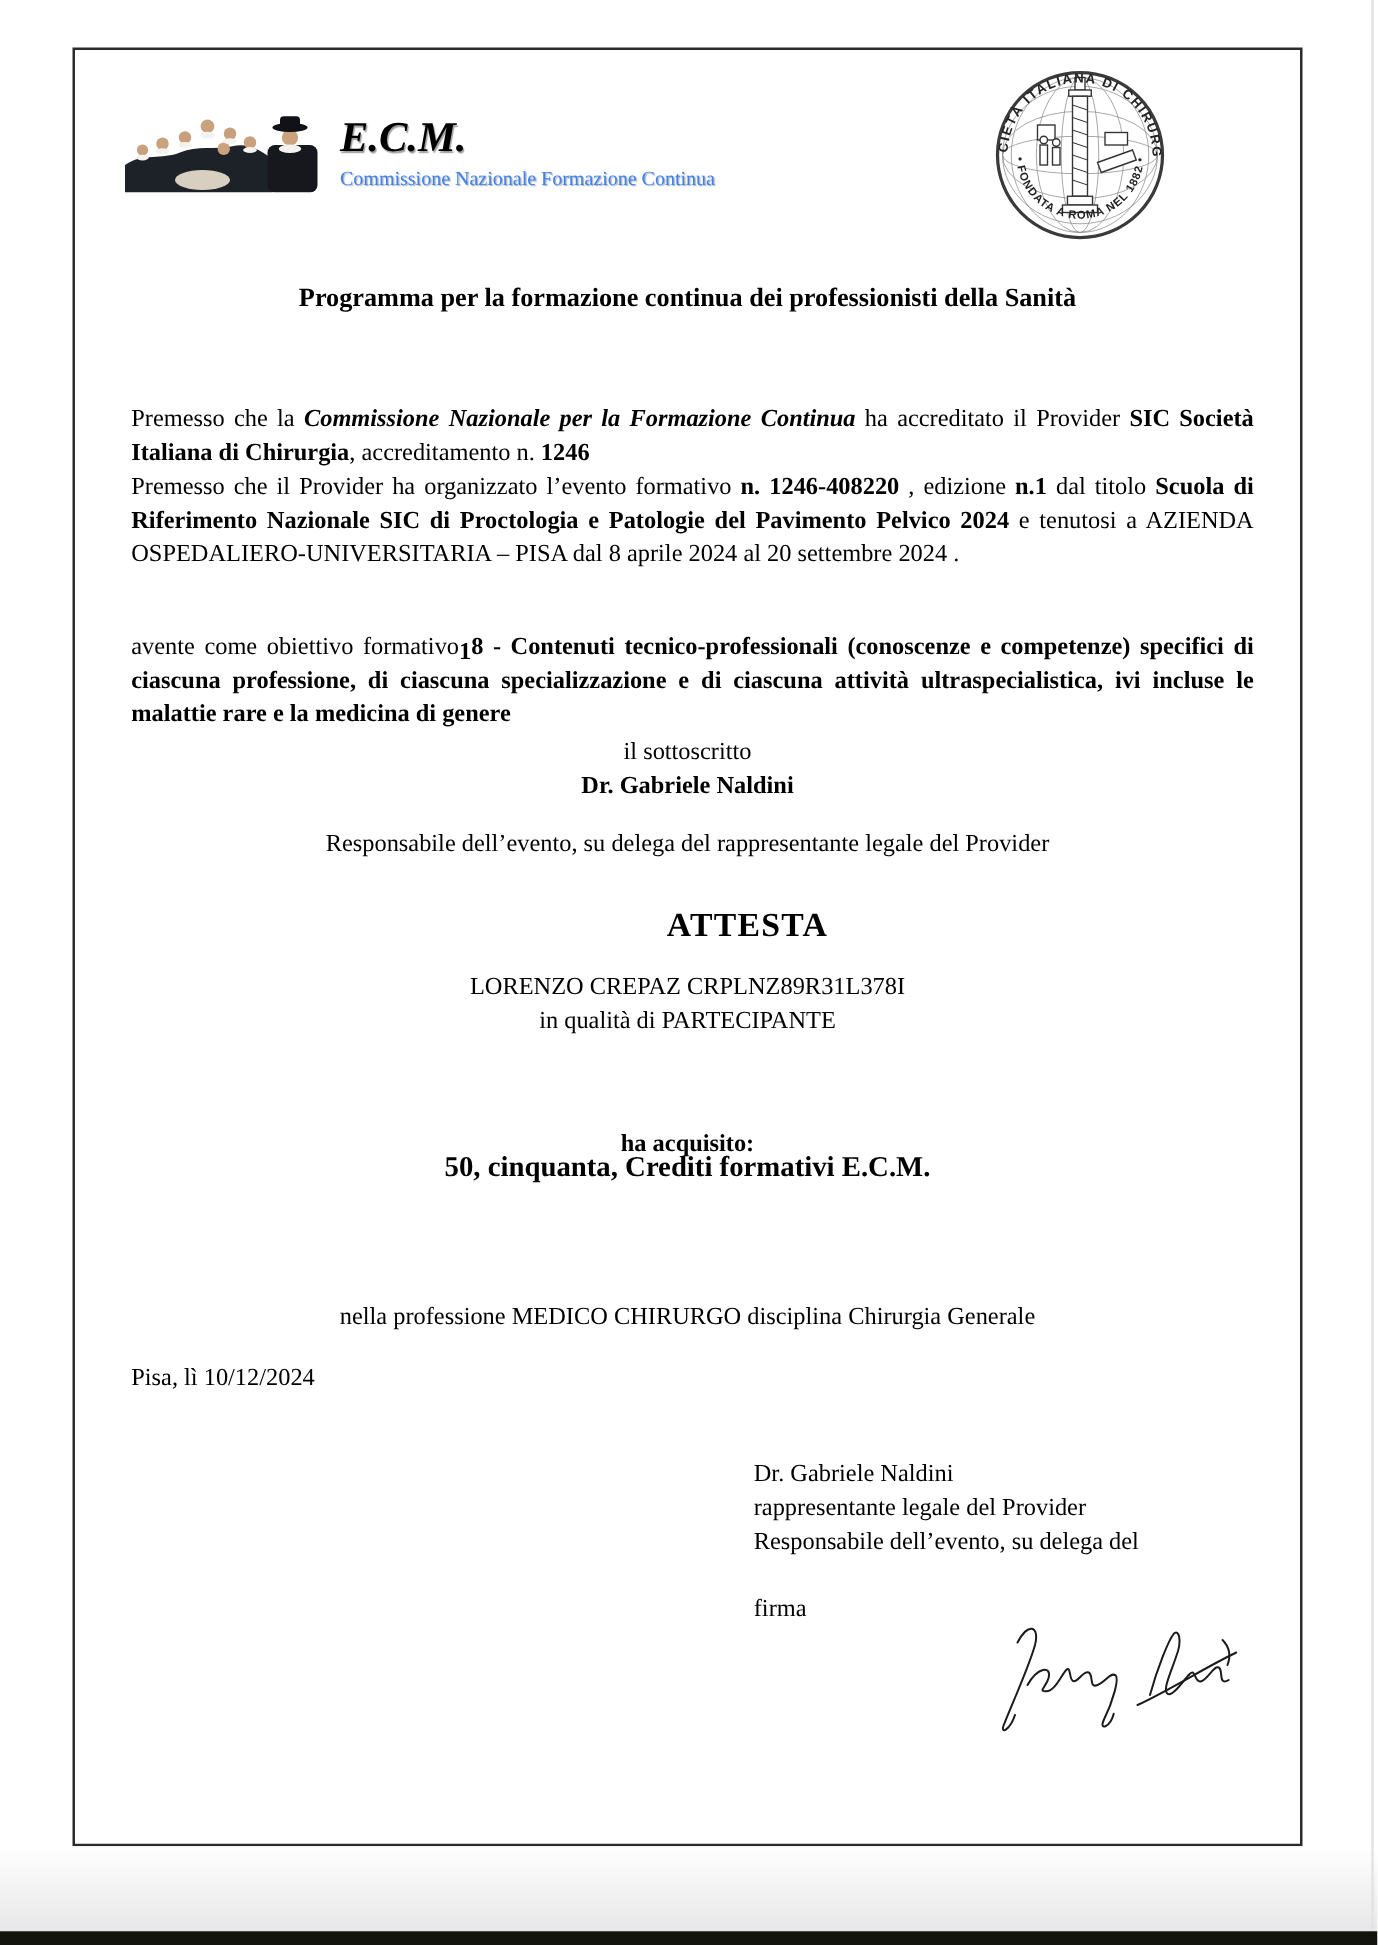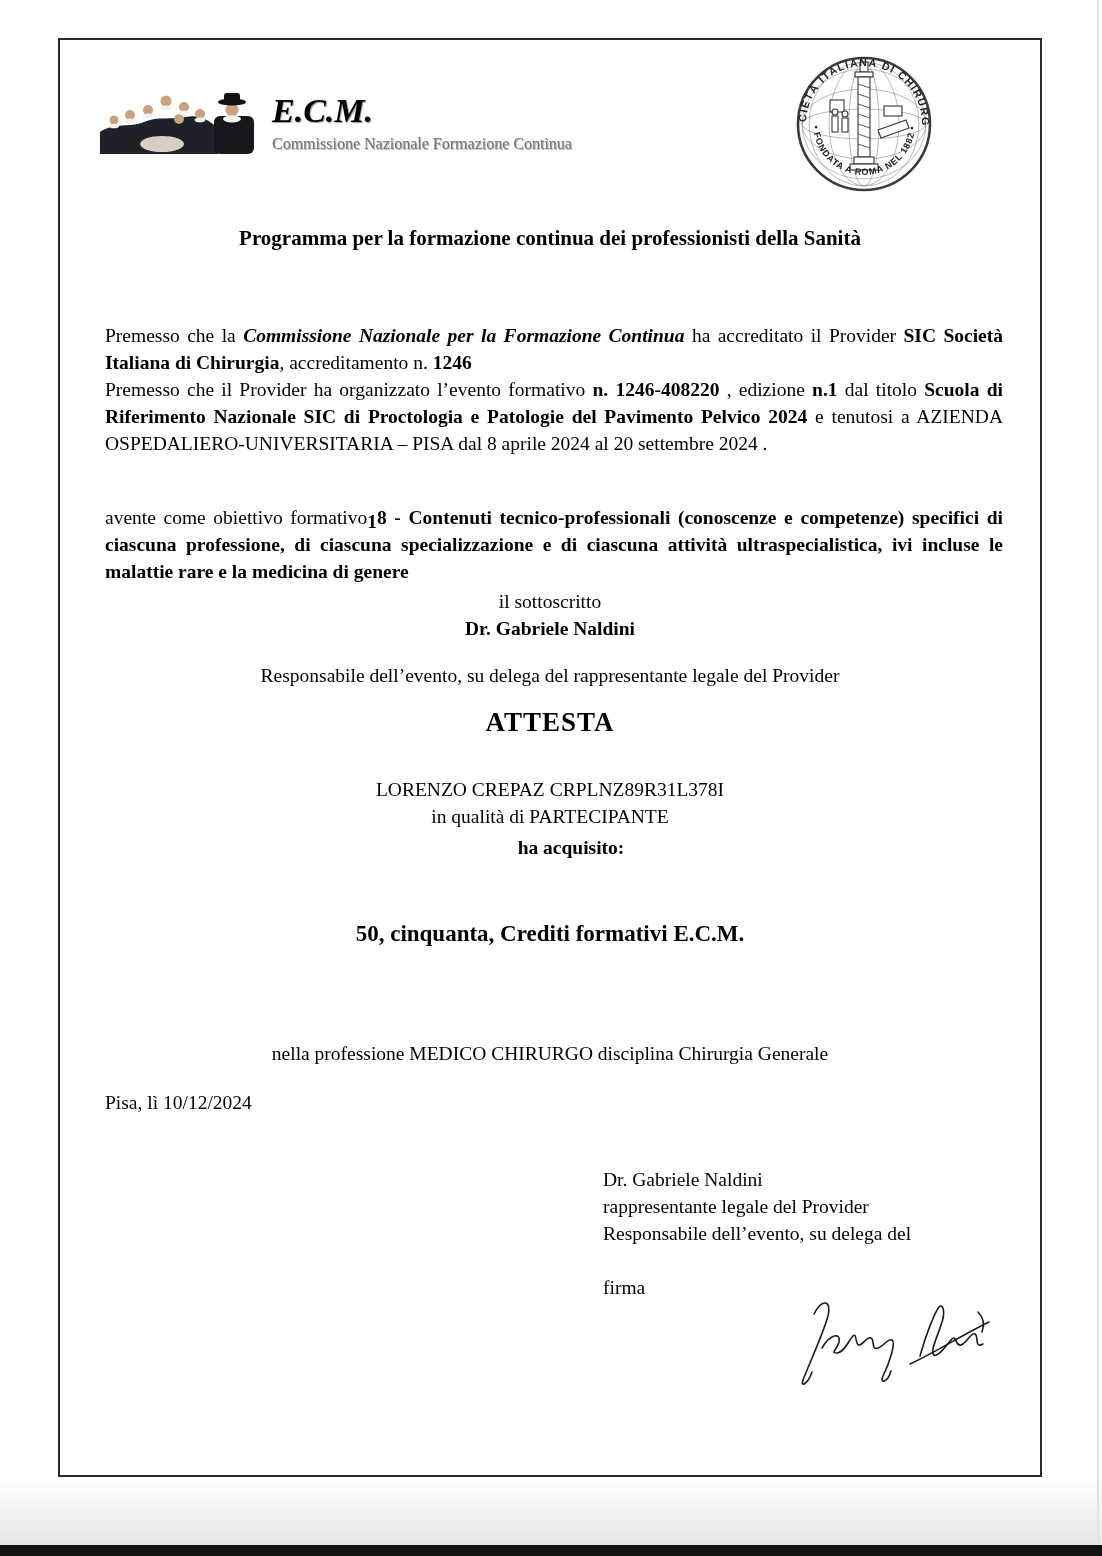--- a/index.html
+++ b/index.html
@@ -15,41 +15,41 @@
   }
   
   .logo-group{position:absolute;left:36px;top:50px;display:flex;align-items:flex-end;}
   .logo-art{width:162px;height:64px;flex:0 0 auto;}
   .logo-text{margin-left:14px;padding-top:2px;}
   .ecm-title{
     font-size:34px;font-weight:bold;font-style:italic;line-height:34px;
     text-shadow:1px 1px 1px #9a9a9a;
   }
   .ecm-sub{
-    font-size:16px;line-height:20px;margin-top:6px;color:#737373;
+    font-size:16px;line-height:20px;margin-top:6px;color:#3b82f6;
     text-shadow:1px 1px 1px #aaa;
   }
   .seal{position:absolute;left:734px;top:14px;width:140px;height:140px;}
   
   .doc-title{position:absolute;top:186px;left:0;width:100%;text-align:center;
     font-size:21px;font-weight:bold;}
   .para{position:absolute;left:45px;width:898px;font-size:19.5px;line-height:27px;
     text-align:justify;}
   .para1{top:262px;}
   .para2{top:444px;}
   .b{font-weight:bold;}
   .bi{font-weight:bold;font-style:italic;}
   .lowered{position:relative;top:4px;font-weight:bold;}
   .centerblock{position:absolute;left:0;width:100%;text-align:center;
     font-size:19.5px;line-height:27px;}
   .c-sottoscritto{top:548px;}
   .c-delega{top:622px;}
-  .c-attesta{top:666px;font-size:27px;font-weight:bold;letter-spacing:1px;line-height:32px;}
+  .c-attesta{top:684px;font-size:27px;font-weight:bold;letter-spacing:1px;line-height:32px;padding-left:48px;}
   .c-dottor{top:736px;}
-  .c-acquisito{top:794px;font-weight:bold;padding-left:21px;}
+  .c-acquisito{top:862px;font-weight:bold;}
   .c-credits{top:880px;font-size:23px;font-weight:bold;line-height:28px;}
   .c-note{top:912px;font-size:15px;line-height:22px;}
   .c-professione{top:1000px;}
   .place-date{position:absolute;left:45px;top:1052px;font-size:19.5px;}
   .sign-block{position:absolute;left:543px;top:1126px;font-size:19.5px;line-height:27px;}
   .firma{margin-top:27px;}
   .signature{position:absolute;left:732px;top:1252px;width:210px;height:100px;}
   
   .below-page{position:absolute;left:0;top:1477px;width:1102px;height:68px;
     background:linear-gradient(#ffffff,#e7e7e7);}

